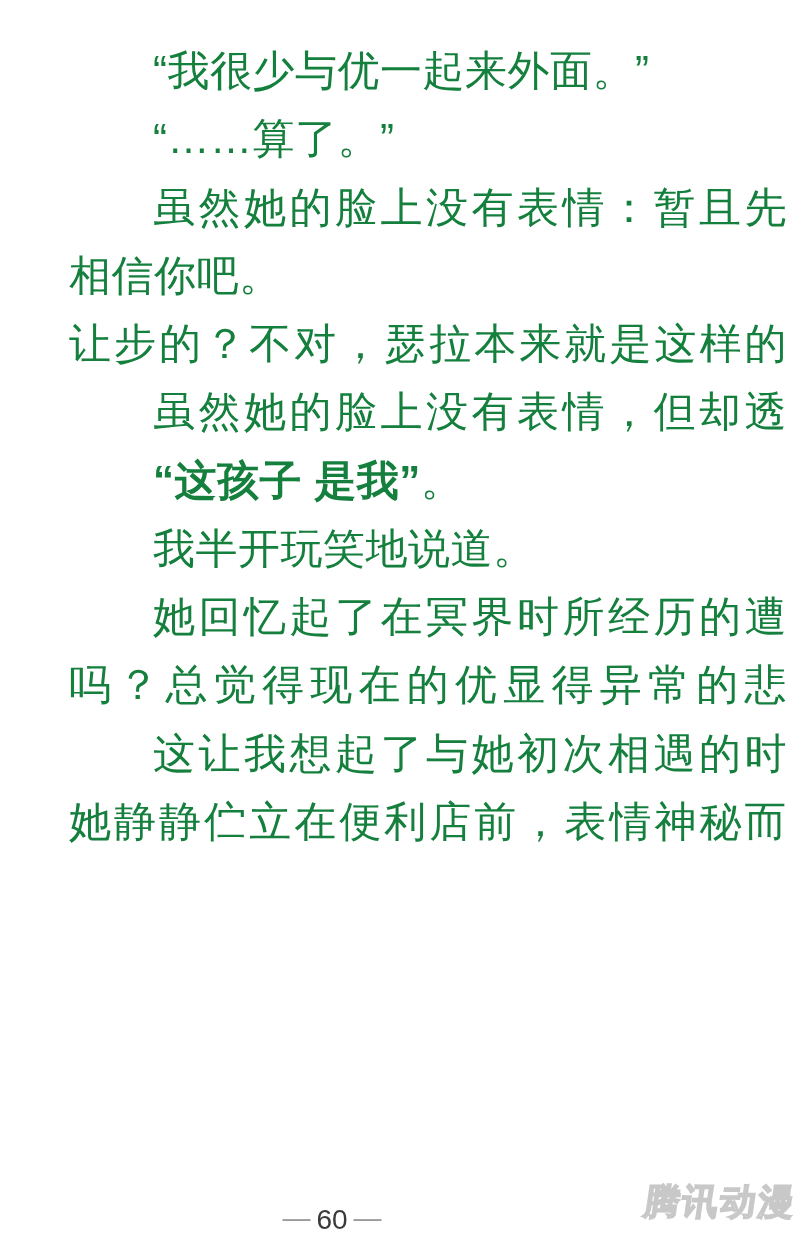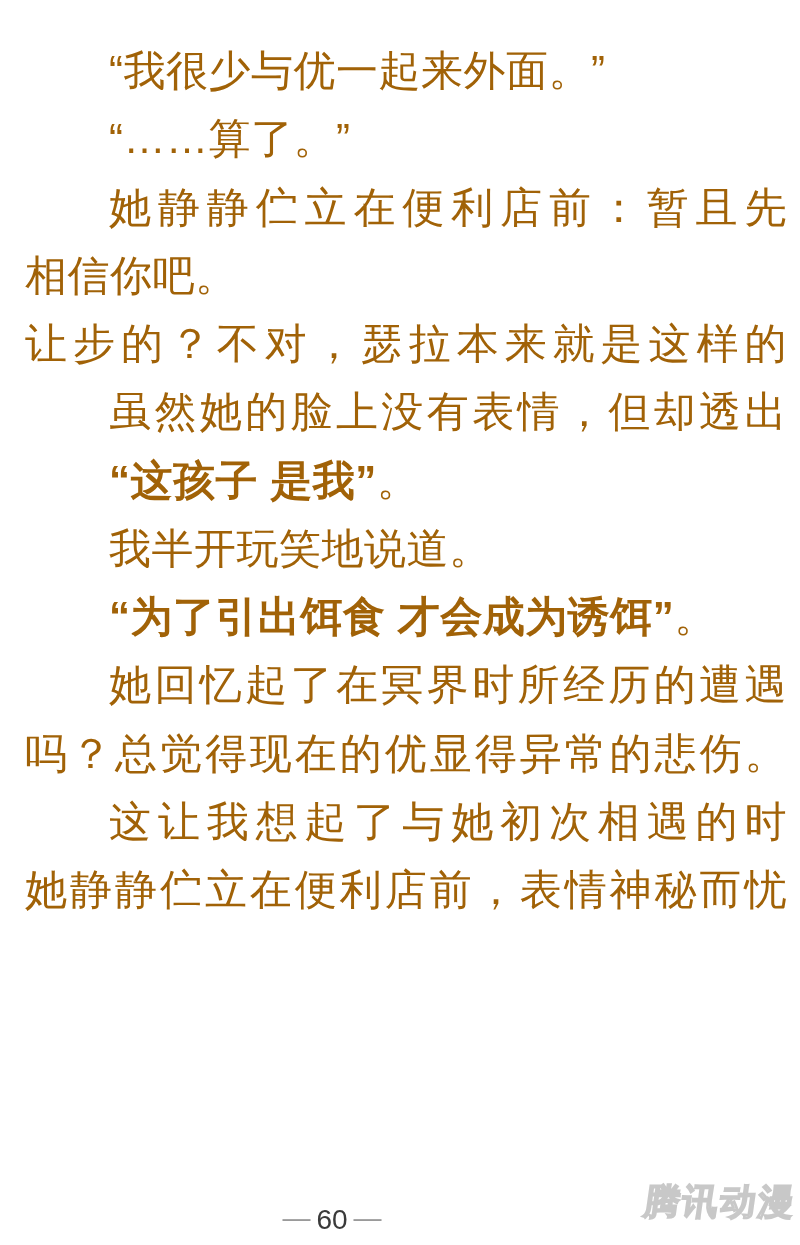--- a/index.html
+++ b/index.html
@@ -21,24 +21,25 @@
     position: relative;
     z-index: 1;
     padding: 37px 13px 0 25px;
     color: #0d0d0d;
   }
   .ln {
     font-size: 42px;
     line-height: 68.25px;
     height: 68.25px;
     overflow: hidden;
-    color: #a16207;
+    color: #15803d;
     text-align: left;
     white-space: normal;
     letter-spacing: 0.5px;
+    margin-left: 44px;
   }
   .ln.indent { text-indent: 84px; }
   .ln.fill {
     text-align: justify;
     text-align-last: justify;
   }
   .ln .b { font-weight: bold; }
   .ln .pn { font-weight: normal; }
   .footer {
     position: absolute;
@@ -76,27 +77,26 @@
   }
 </style>
 </head>
 <body>
 
 <div class="page">
 
   <div class="content">
     <div class="ln indent">“我很少与优一起来外面。”</div>
     <div class="ln indent">“……算了。”</div>
-    <div class="ln indent fill">她静静伫立在便利店前：暂且先</div>
+    <div class="ln indent fill">虽然她的脸上没有表情：暂且先</div>
     <div class="ln">相信你吧。</div>
     <div class="ln fill">让步的？不对，瑟拉本来就是这样的人。</div>
     <div class="ln indent fill">虽然她的脸上没有表情，但却透出</div>
     <div class="ln indent"><span class="b">“这孩子 是我”</span><span class="pn">。</span></div>
     <div class="ln indent">我半开玩笑地说道。</div>
-    <div class="ln indent"><span class="b">“为了引出饵食 才会成为诱饵”</span><span class="pn">。</span></div>
     <div class="ln indent fill">她回忆起了在冥界时所经历的遭遇</div>
     <div class="ln fill">吗？总觉得现在的优显得异常的悲伤。</div>
     <div class="ln indent fill">这让我想起了与她初次相遇的时候，</div>
     <div class="ln fill">她静静伫立在便利店前，表情神秘而忧</div>
   </div>
 
   <div class="watermark">腾讯动漫</div>
 
   <div class="footer"><span class="dash">—</span><span class="num">60</span><span class="dash">—</span></div>
 

